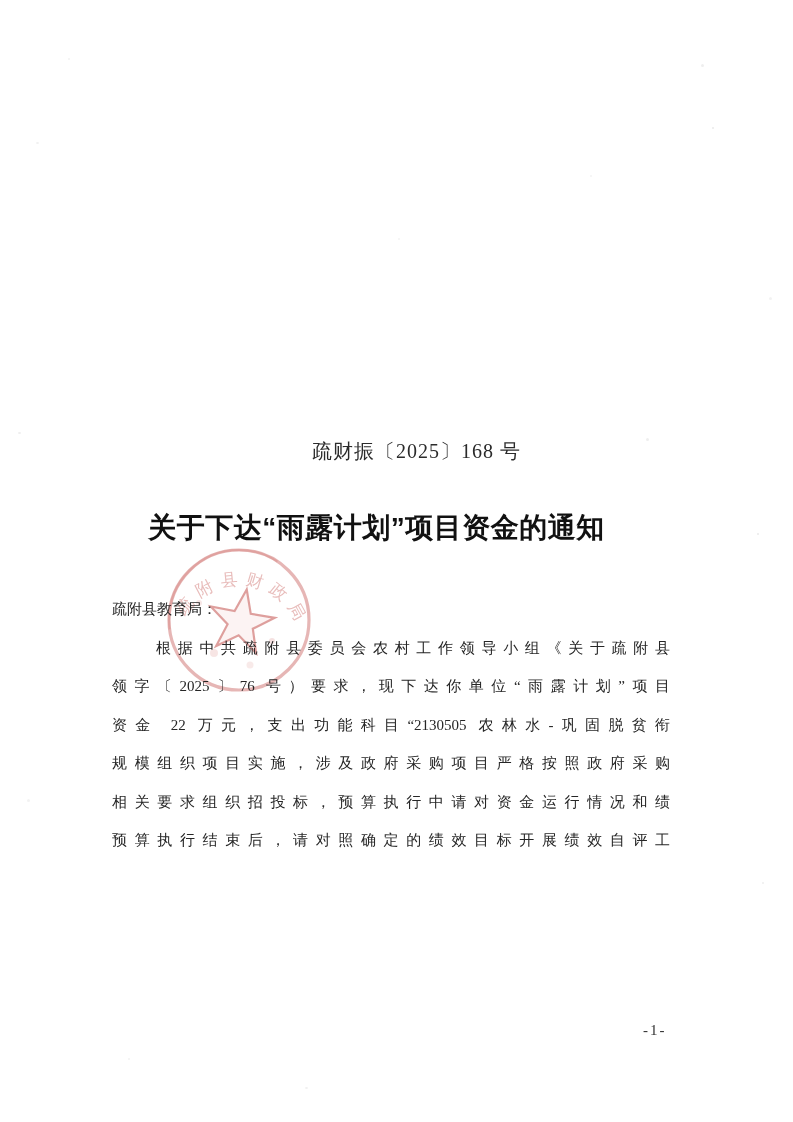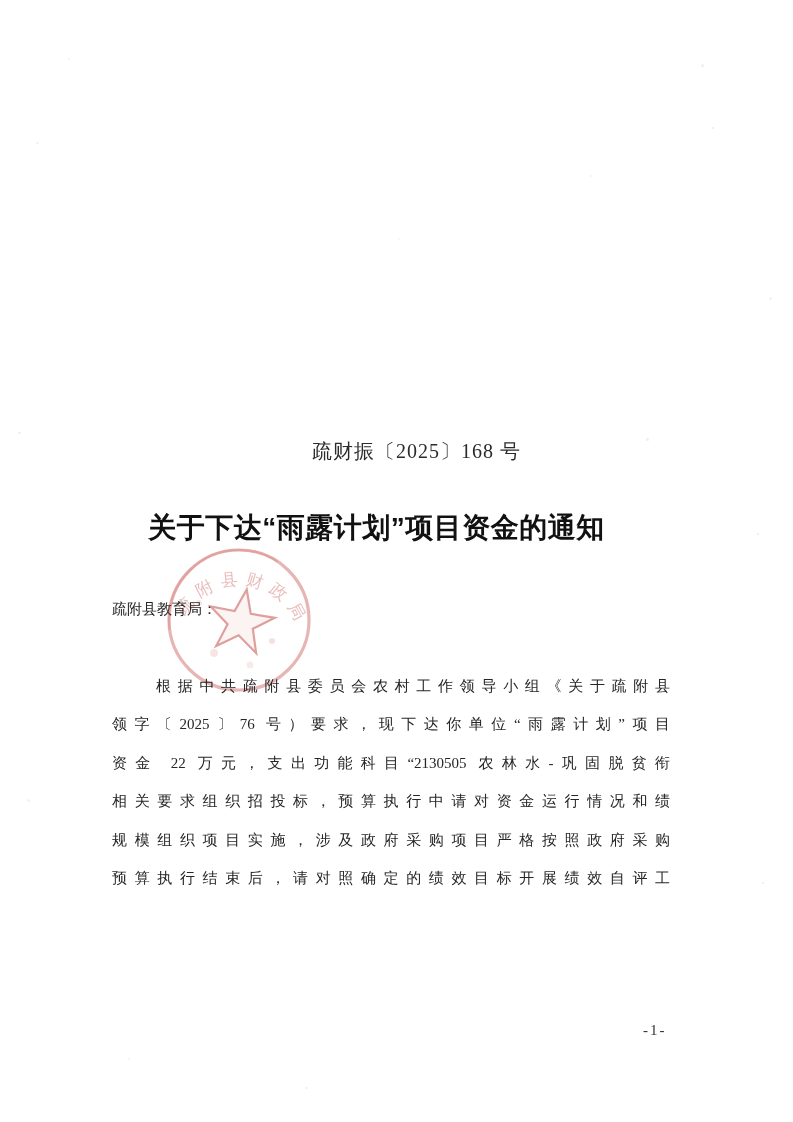--- a/index.html
+++ b/index.html
@@ -56,21 +56,20 @@
     text-align-last: justify;
     white-space: nowrap;
     overflow: visible;
   }
   .body-line.plain {
     text-align: left;
     text-align-last: left;
   }
   .body-line.indent {
     padding-left: 44px;
-    margin-top: 38px;
   }
   
   .page-number {
     position: absolute;
     top: 1022px;
     left: 643px;
     font-size: 15px;
     letter-spacing: 2px;
     color: #333333;
   }
@@ -136,20 +135,20 @@
 
   <div class="doc-number">疏财振〔2025〕168 号</div>
 
   <div class="doc-title">关于下达“雨露计划”项目资金的通知</div>
 
   <div class="body-text">
     <div class="body-line plain">疏附县教育局：</div>
     <div class="body-line indent">根据中共疏附县委员会农村工作领导小组《关于疏附县</div>
     <div class="body-line">领字〔2025〕76 号）要求，现下达你单位“雨露计划”项目</div>
     <div class="body-line">资金 22 万元，支出功能科目“2130505 农林水-巩固脱贫衔</div>
+    <div class="body-line">规模组织项目实施，涉及政府采购项目严格按照政府采购</div>
     <div class="body-line">相关要求组织招投标，预算执行中请对资金运行情况和绩</div>
-    <div class="body-line">规模组织项目实施，涉及政府采购项目严格按照政府采购</div>
     <div class="body-line">预算执行结束后，请对照确定的绩效目标开展绩效自评工</div>
   </div>
 
   <div class="page-number">-1-</div>
 
 </div>
 
 </body></html>

